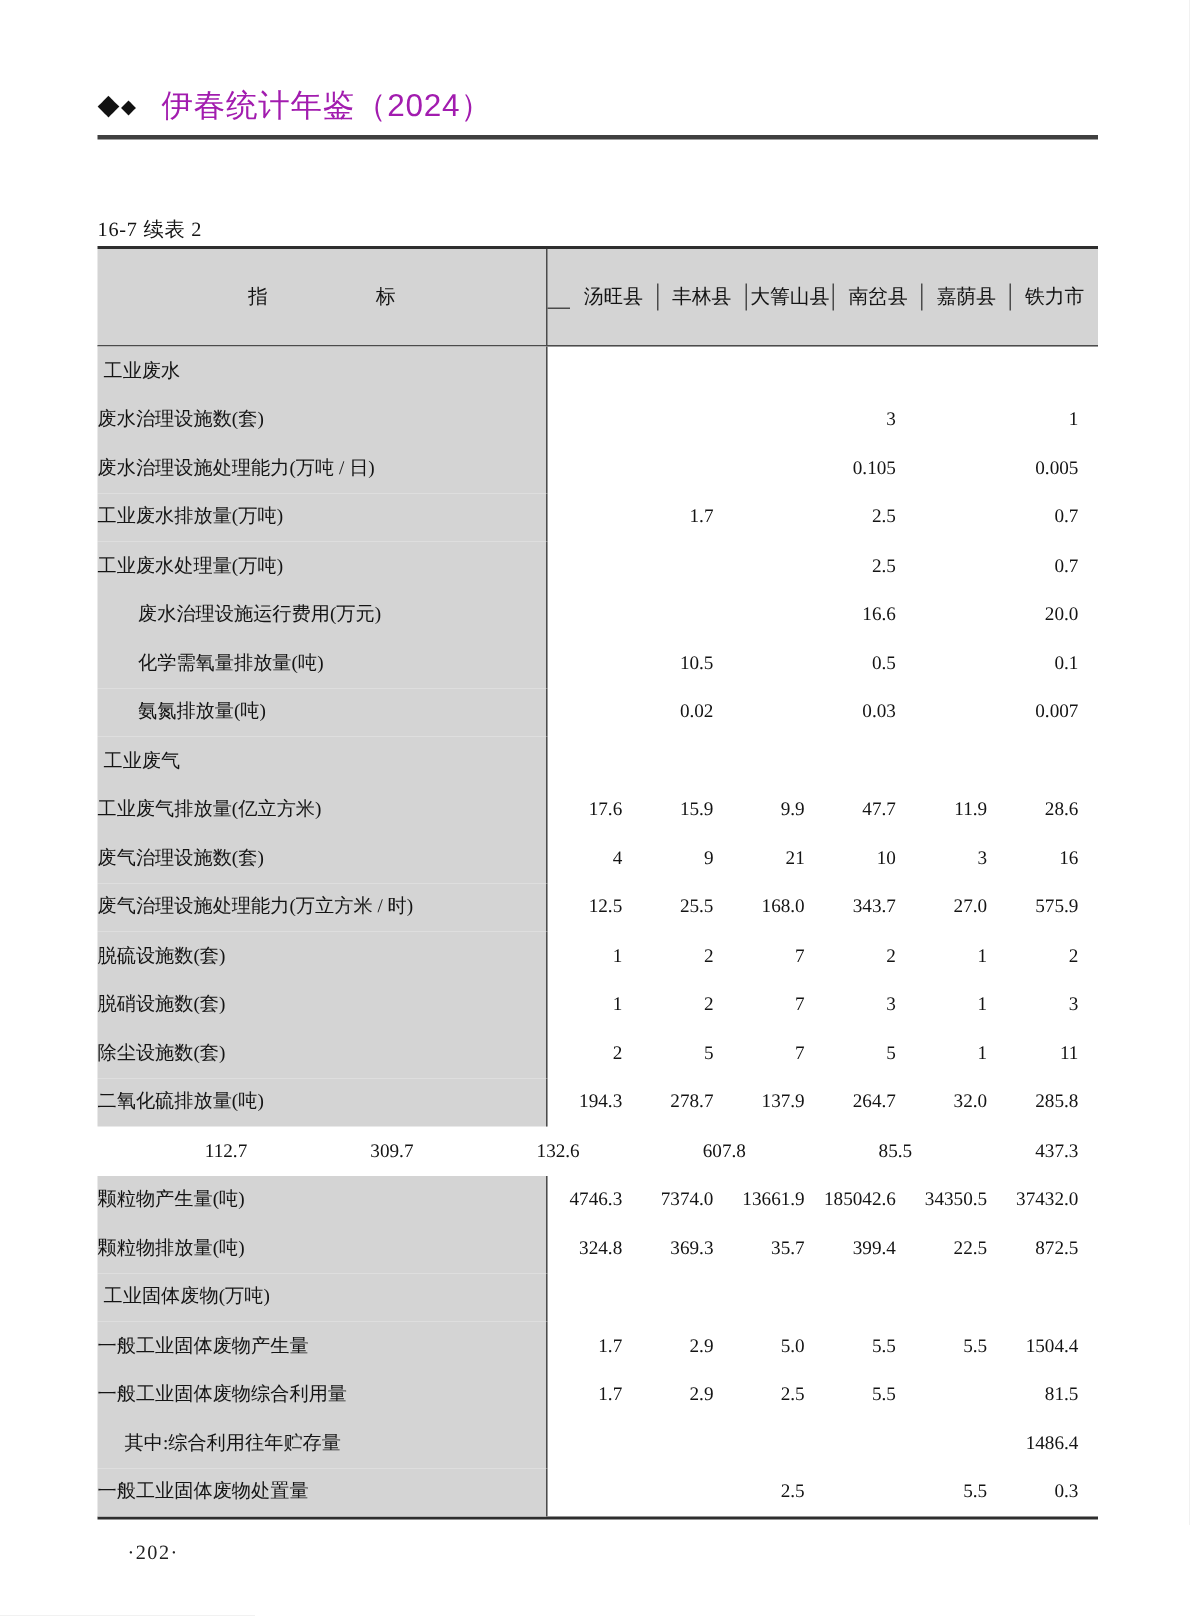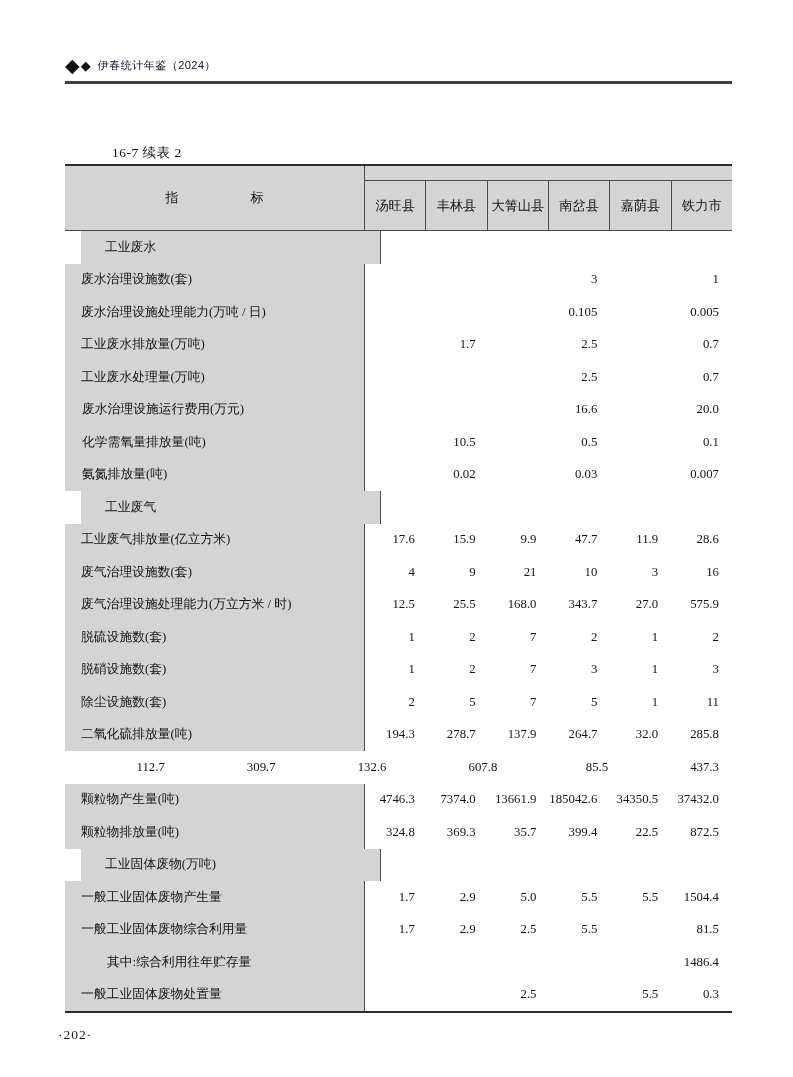--- a/index.html
+++ b/index.html
@@ -15,28 +15,28 @@
   
   .doc-header {
     position:absolute; left:65px; top:56px; width:667px;
     display:flex; align-items:center;
     border-bottom:3px solid #404040;
     padding-bottom:6px;
   }
   .diamond-lg { font-size:19px; line-height:1; color:#121212; }
   .diamond-sm { font-size:13px; line-height:1; color:#121212; margin-left:1px; }
   .doc-title {
-    margin-left:7px;
+    margin-left:17px;
     font-family:"Liberation Sans","DejaVu Sans",sans-serif;
-    font-size:11px; letter-spacing:0.5px; color:#0f172a;
+    font-size:21px; letter-spacing:0.5px; color:#a21caf;
   }
   
   .table-label {
     position:absolute; left:65px; top:144px;
-    font-size:13.5px; color:#141414; letter-spacing:0.5px;margin-left:47px;
+    font-size:13.5px; color:#141414; letter-spacing:0.5px;
   }
   
   .yb-table {
     position:absolute; left:65px; top:164px;
     width:667px; height:849px;
     border-top:2px solid #2e2e2e;
     border-bottom:2px solid #2e2e2e;
     display:flex; flex-direction:column;
     font-size:12.8px;
   }
@@ -45,21 +45,21 @@
     background:#d4d4d4;
     border-bottom:1px solid #4b4b4b;
   }
   .indicator-cell {
     width:300px; flex:0 0 300px;
     border-right:1px solid #4b4b4b;
     display:flex; align-items:center; justify-content:center;
     gap:72px;
     font-size:13.2px; color:#141414;
   }
-  .t-header-right { flex:1; display:flex; flex-direction:column; }
+  .t-header-right { flex:1; display:flex; flex-direction:row;align-items:center; }
   .t-header-strip {
     height:15px; flex:0 0 15px;
     border-bottom:1px solid #4b4b4b;
   }
   .col-head-row { flex:1; display:flex; }
   .col-head {
     flex:1; display:flex; align-items:center; justify-content:center;
     font-size:13.2px; color:#141414;
     border-right:1px solid #4b4b4b;
   }
@@ -67,34 +67,34 @@
   
   .t-body { flex:1; display:flex; flex-direction:column; }
   .trow { flex:1; display:flex; }
   .tlabel {
     width:300px; flex:0 0 300px;
     background:#d4d4d4;
     border-right:1px solid #4b4b4b;
     display:flex; align-items:center;
     white-space:pre; color:#141414;
   }
-  .indent0 { padding-left:24px;margin-left:16px; }
-  .indent1 { padding-left:16px; }
-  .indent2 { padding-left:17px; }
-  .indent3 { padding-left:42px; }
+  .indent0 { padding-left:4px; }
+  .indent1 { }
+  .indent2 { padding-left:27px; }
+  .indent3 { padding-left:18px; }
   .tvals { flex:1; display:flex; }
   .tcell {
     flex:1; display:flex; align-items:center; justify-content:flex-end;
     padding-right:11px; color:#141414;
     font-variant-numeric:lining-nums;
   }
   .tcell:last-child { padding-right:13px; }
   
   .page-number {
-    position:absolute; left:58px; top:1027px;
+    position:absolute; left:85px; top:1027px;
     font-size:13.5px; color:#222; letter-spacing:1px;
   }
 </style>
 </head>
 <body>
 
 <div class="page">
 
   <div class="doc-header">
     <span class="diamond-lg">◆</span>

